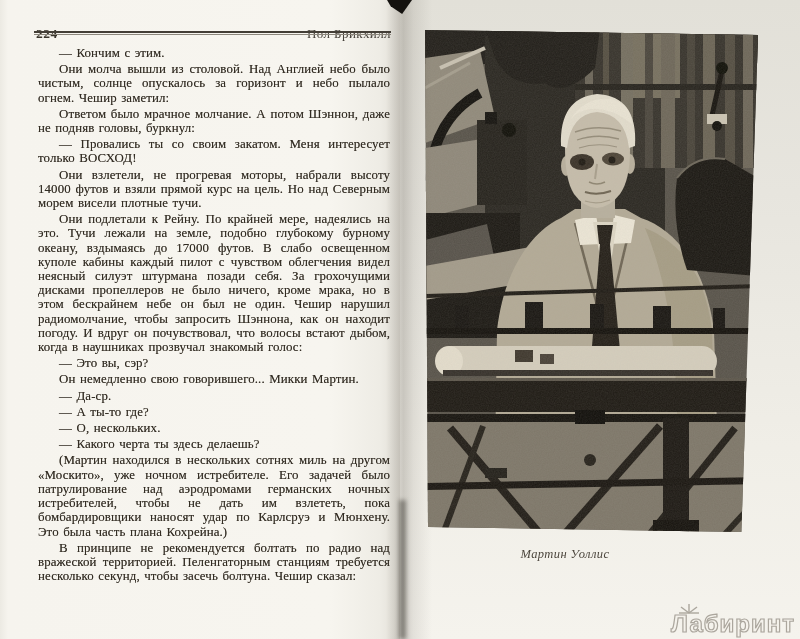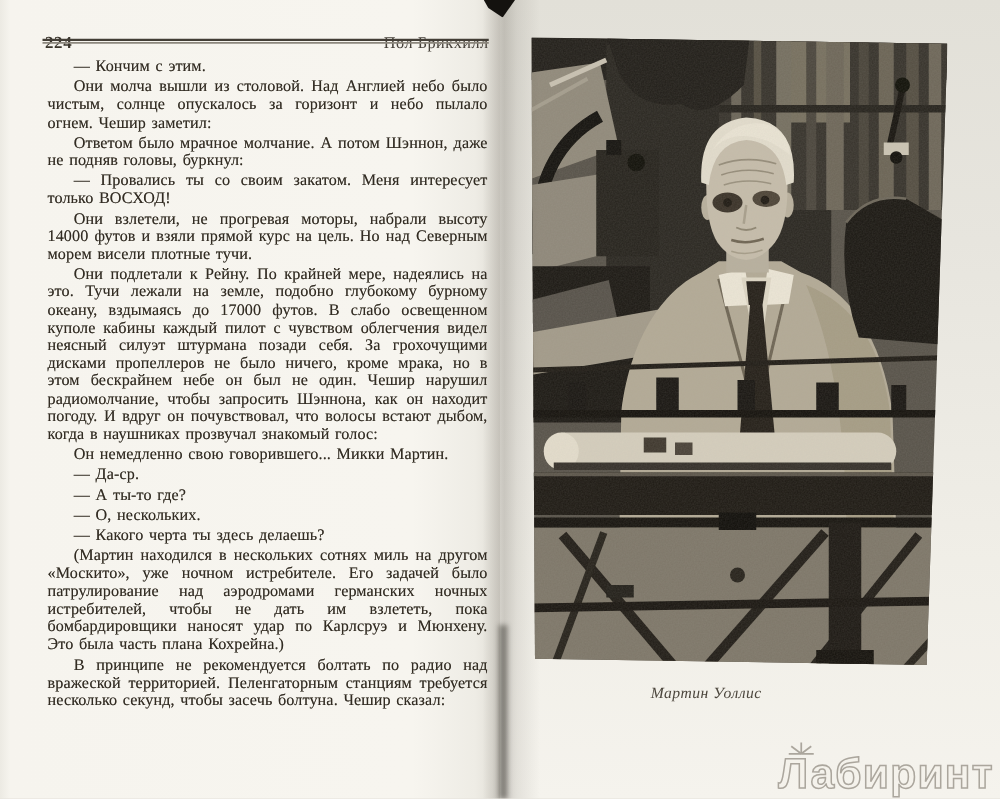--- a/index.html
+++ b/index.html
@@ -31,21 +31,21 @@
   
   .right-page{position:absolute;left:400px;top:0;width:400px;height:639px;
     background:linear-gradient(180deg,#e2e0d8 0,#e7e5de 30%,#f0eee7 70%,#f5f3ed 100%);}
   .photo-frame{position:absolute;left:25px;top:28px;width:333px;height:506px;
     clip-path:polygon(0% 0.4%,100% 1.4%,95% 99.6%,0.9% 98.6%);}
   .photo-frame svg{display:block;width:100%;height:100%;}
   .photo-caption{position:absolute;left:25px;top:547px;width:280px;text-align:center;
     font-style:italic;font-size:12.5px;color:#4c463d;letter-spacing:.4px;}
 
   .watermark{position:absolute;right:5px;bottom:3px;display:flex;align-items:center;
-    font-family:"Liberation Sans",sans-serif;font-weight:bold;font-size:34px;line-height:1;
+    font-family:"Liberation Sans",sans-serif;font-weight:bold;font-size:24px;line-height:1;
     color:rgba(246,244,238,.15);-webkit-text-stroke:1.2px #aba69d;letter-spacing:1px;}
   .watermark .rays{position:absolute;left:7px;top:-9px;}
 </style>
 </head>
 <body>
 
 <div class="spread">
 
   <div class="left-page">
     <div class="page-header">
@@ -53,20 +53,21 @@
       <span class="running-title">Пол Брикхилл</span>
     </div>
     <div class="header-rule"></div>
     <div class="text-column">
         <p class="para">— Кончим с этим.</p>
         <p class="para">Они молча вышли из столовой. Над Англией небо было чистым, солнце опускалось за горизонт и небо пылало огнем. Чешир заметил:</p>
         <p class="para">Ответом было мрачное молчание. А потом Шэннон, даже не подняв головы, буркнул:</p>
         <p class="para">— Провались ты со своим закатом. Меня интересует только ВОСХОД!</p>
         <p class="para">Они взлетели, не прогревая моторы, набрали высоту 14000 футов и взяли прямой курс на цель. Но над Северным морем висели плотные тучи.</p>
         <p class="para">Они подлетали к Рейну. По крайней мере, надеялись на это. Тучи лежали на земле, подобно глубокому бурному океану, вздымаясь до 17000 футов. В слабо освещенном куполе кабины каждый пилот с чувством облегчения видел неясный силуэт штурмана позади себя. За грохочущими дисками пропеллеров не было ничего, кроме мрака, но в этом бескрайнем небе он был не один. Чешир нарушил радиомолчание, чтобы запросить Шэннона, как он находит погоду. И вдруг он почувствовал, что волосы встают дыбом, когда в наушниках прозвучал знакомый голос:</p>
+        <p class="para">— Это вы, сэр?</p>
         <p class="para">Он немедленно свою говорившего... Микки Мартин.</p>
         <p class="para">— Да-ср.</p>
         <p class="para">— А ты-то где?</p>
         <p class="para">— О, нескольких.</p>
         <p class="para">— Какого черта ты здесь делаешь?</p>
         <p class="para">(Мартин находился в нескольких сотнях миль на другом «Москито», уже ночном истребителе. Его задачей было патрулирование над аэродромами германских ночных истребителей, чтобы не дать им взлететь, пока бомбардировщики наносят удар по Карлсруэ и Мюнхену. Это была часть плана Кохрейна.)</p>
         <p class="para">В принципе не рекомендуется болтать по радио над вражеской территорией. Пеленгаторным станциям требуется несколько секунд, чтобы засечь болтуна. Чешир сказал:</p>
       </div>
   </div>
 

